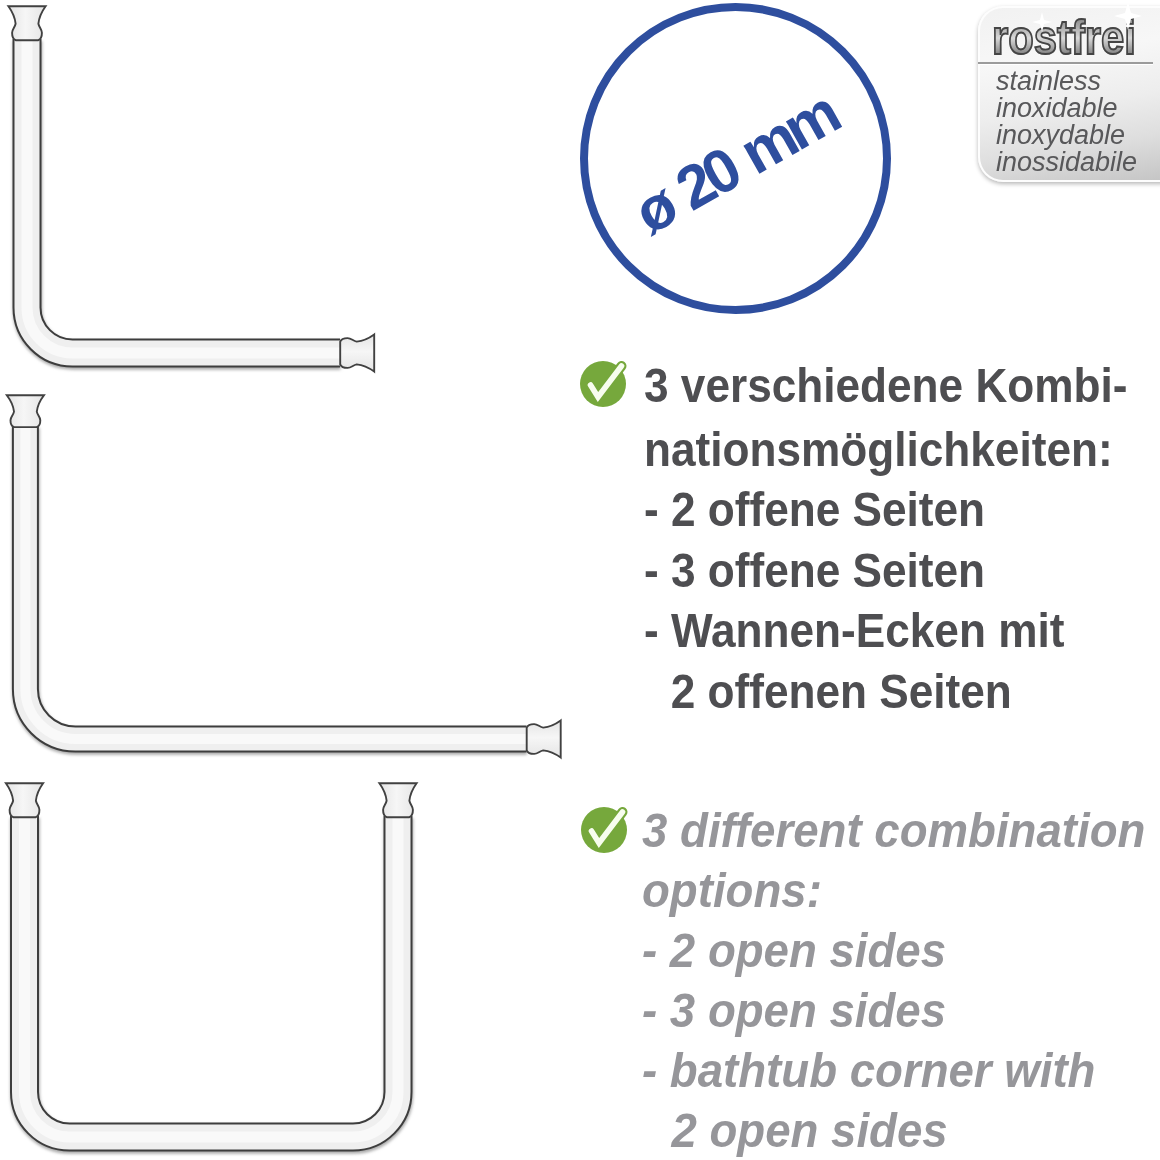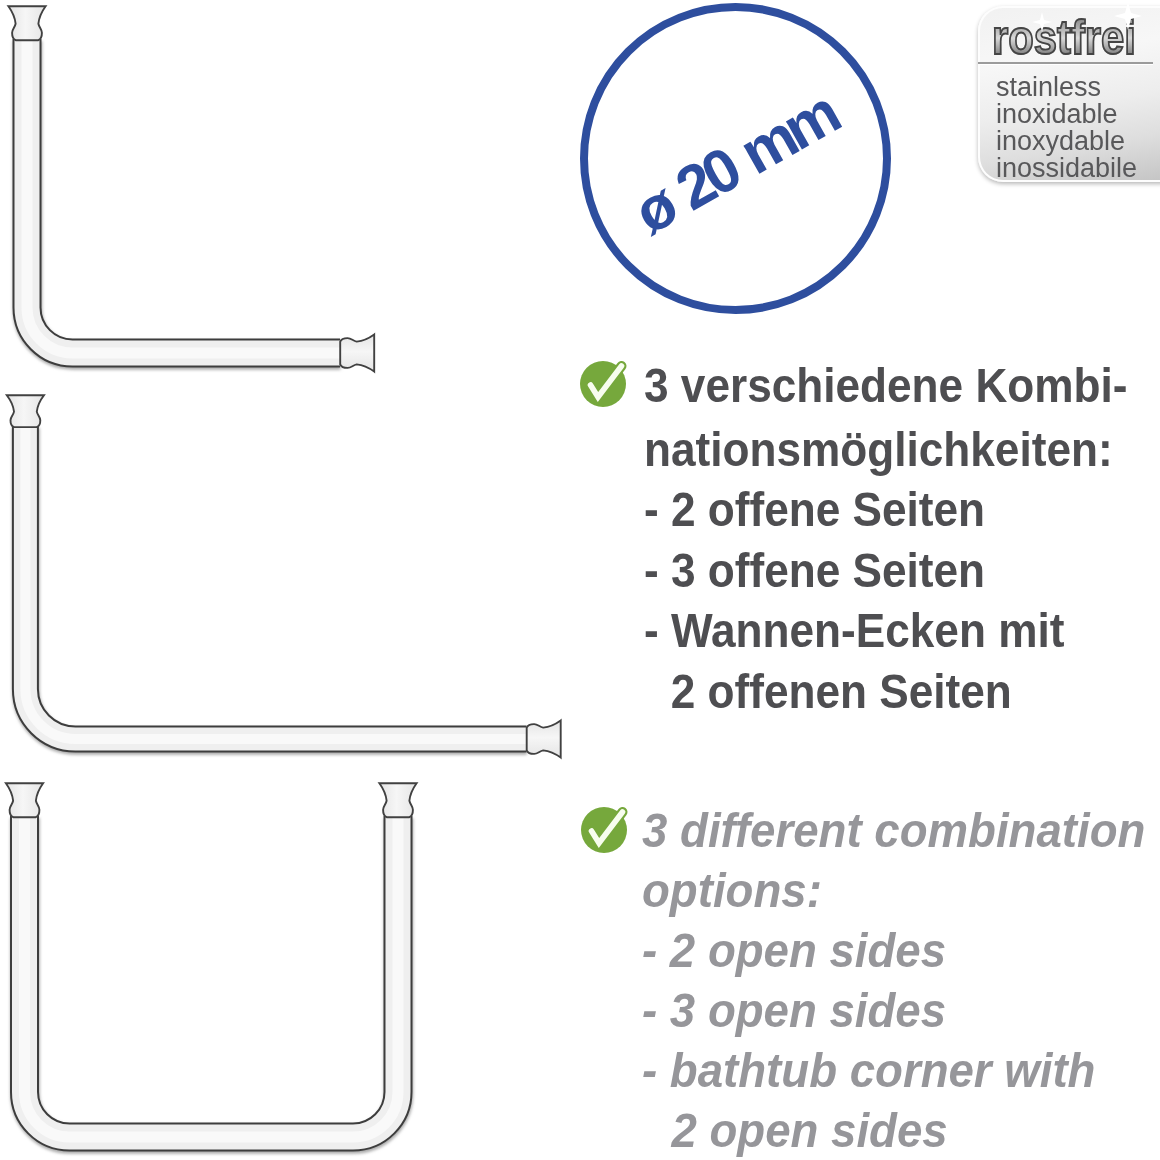--- a/index.html
+++ b/index.html
@@ -13,22 +13,22 @@
   .badge{left:978px;top:6px;width:209px;height:176px;border-radius:25px;
       background:linear-gradient(170deg,#f1f1f1 0%,#f7f7f7 30%,#ededed 55%,#dedede 75%,#c2c2c2 100%);
       box-shadow:0 2px 4px rgba(0,0,0,0.28), inset 0 0 0 2px #fdfdfd;}
   .bt{left:14px;top:7px;font-weight:bold;font-size:48px;line-height:50px;
       background:linear-gradient(180deg,#7c7c7c 5%,#d9d9d9 50%,#626262 95%);
       -webkit-background-clip:text;background-clip:text;color:transparent;
       -webkit-text-stroke:1.9px #454545;letter-spacing:0px;
       transform:scaleX(0.87);transform-origin:left top;}
   .bdiv{left:0;top:56px;width:175px;height:0;border-top:2px solid #9b9b9b;
       box-shadow:0 1px 0 #fff;}
-  .bl{left:18px;top:68px;font-size:27px;line-height:27px;color:#58585a;
-      white-space:nowrap;}
+  .bl{left:18px;top:62px;font-size:27px;line-height:27px;color:#58585a;
+      white-space:nowrap;font-style:italic;}
 </style>
 </head>
 <body>
 <div id="canvas">
 
 <svg class="abs" style="left:0;top:0" width="1160" height="1160" viewBox="0 0 1160 1160">
   <defs>
     <linearGradient id="capg" gradientUnits="userSpaceOnUse" x1="-15" y1="0" x2="15" y2="0">
       <stop offset="0" stop-color="#e8e8e8"></stop>
       <stop offset="0.45" stop-color="#f6f6f6"></stop>

